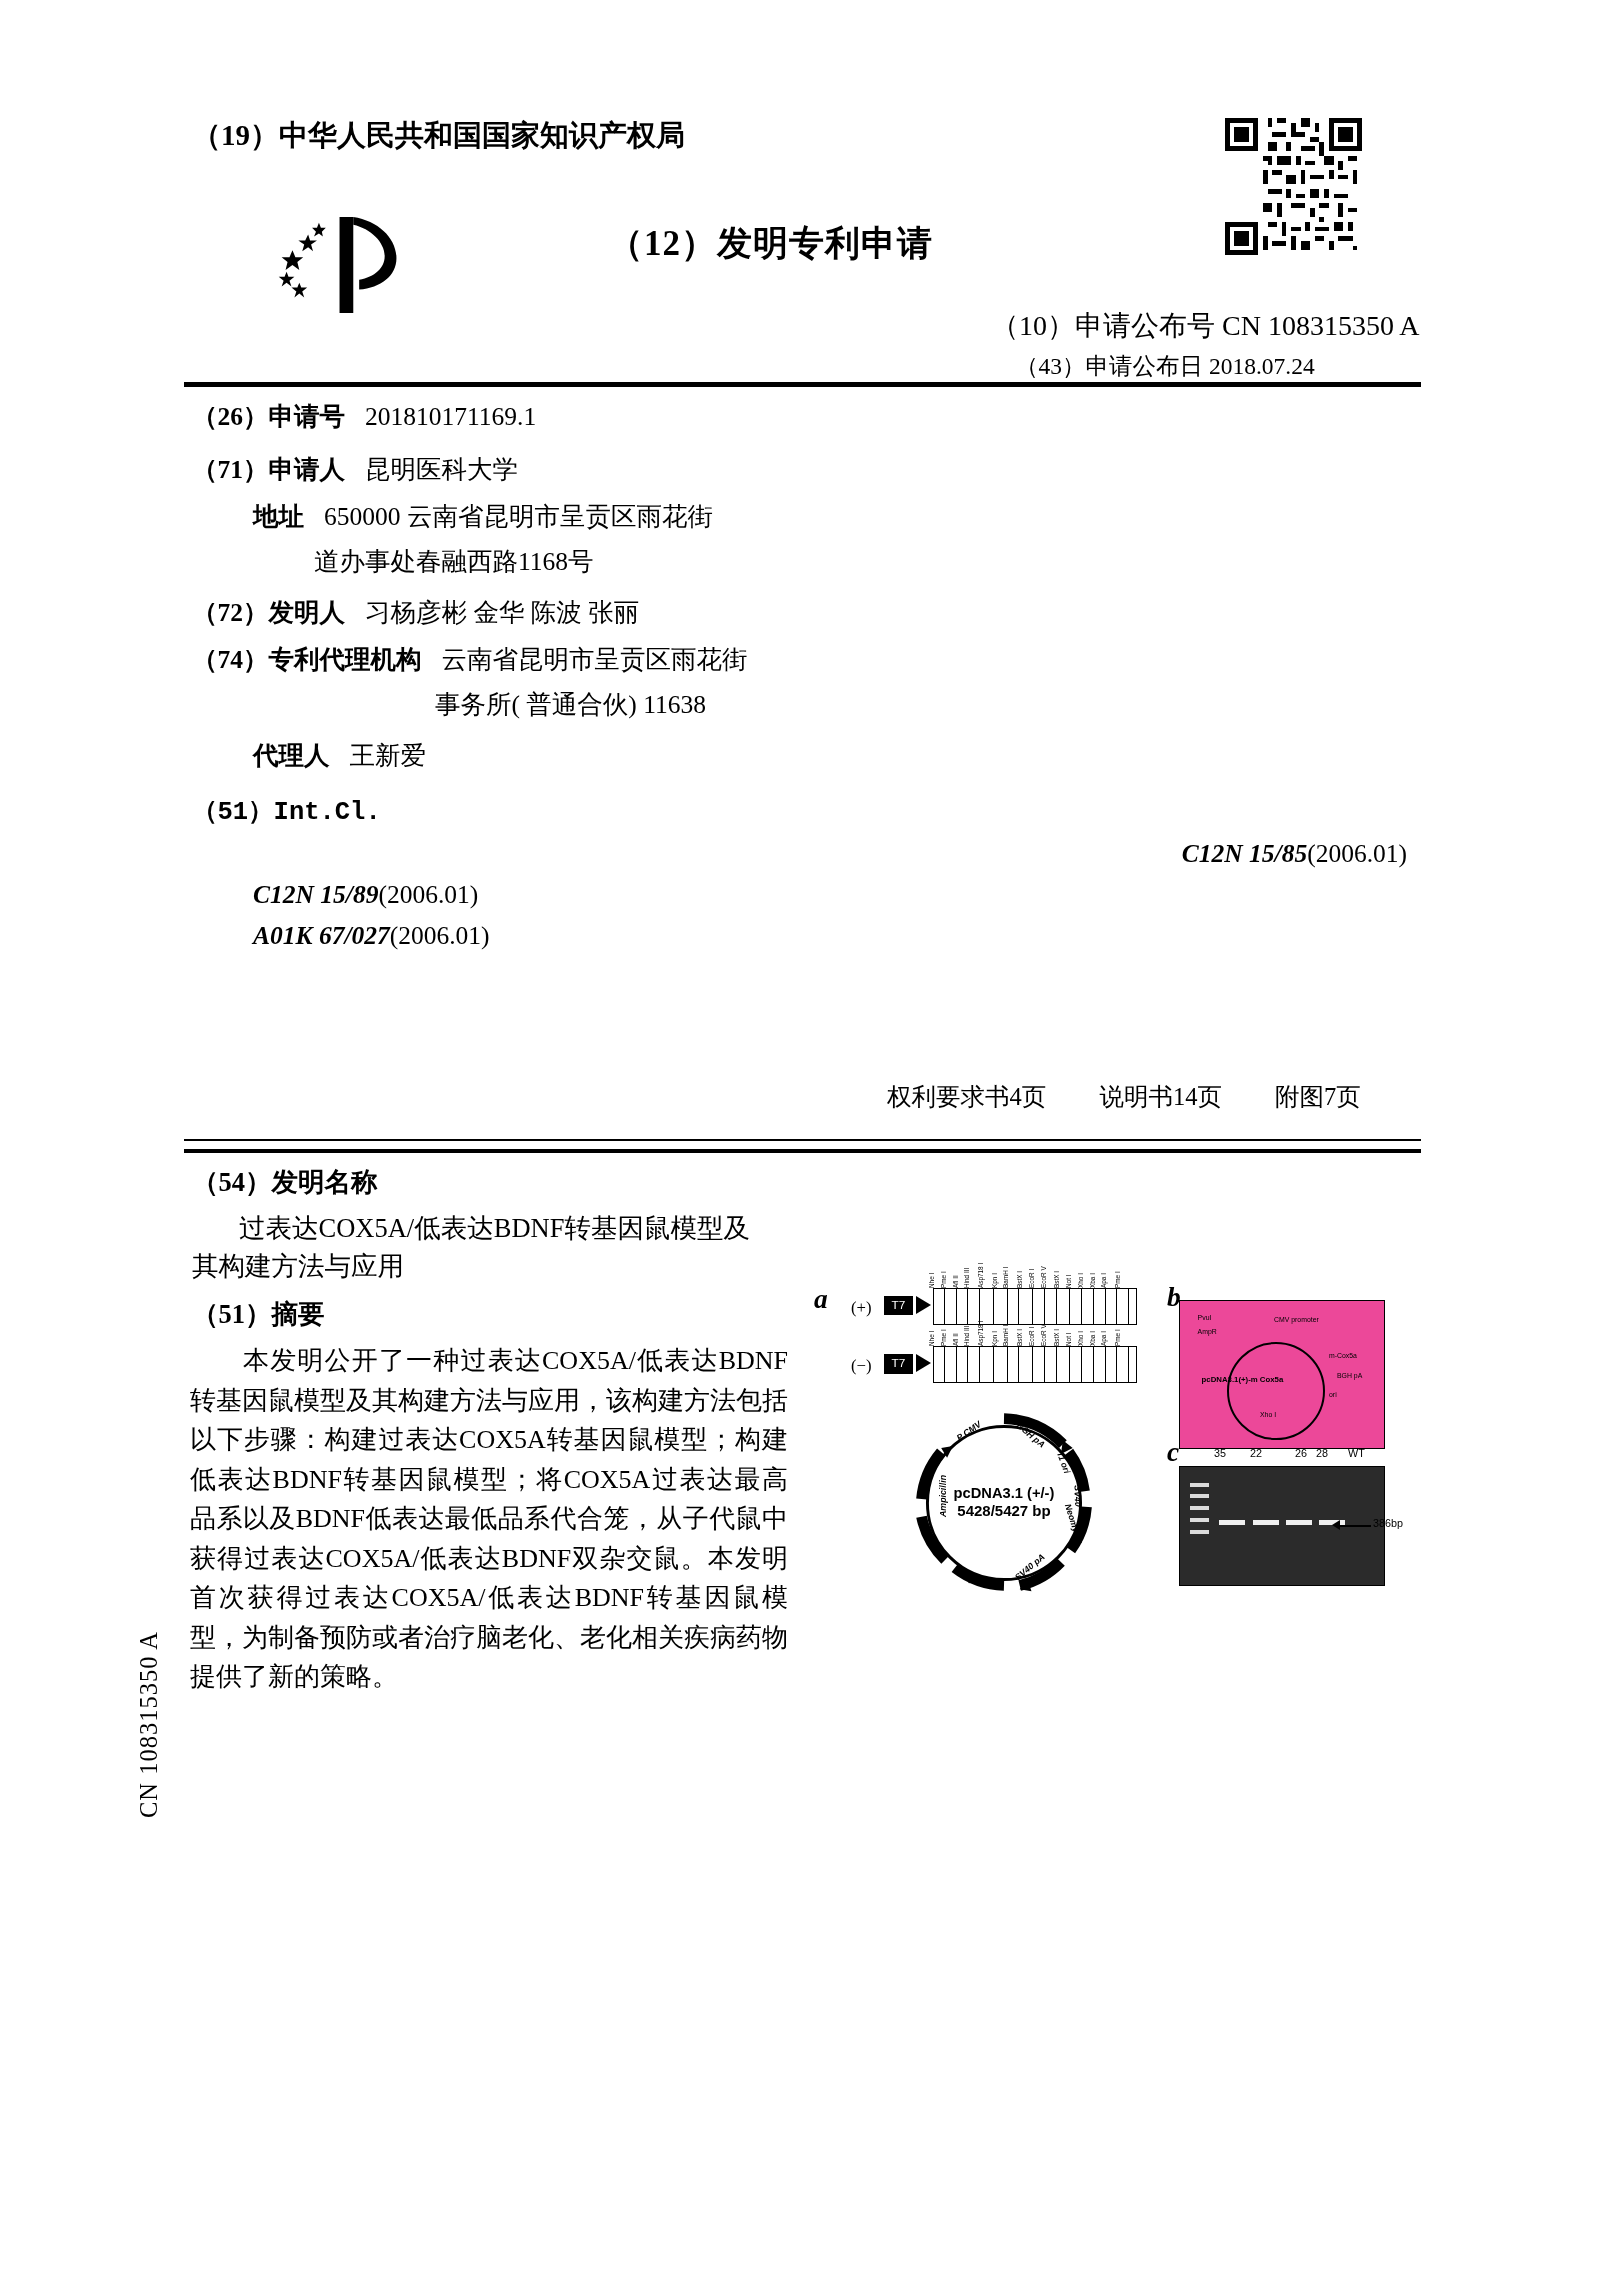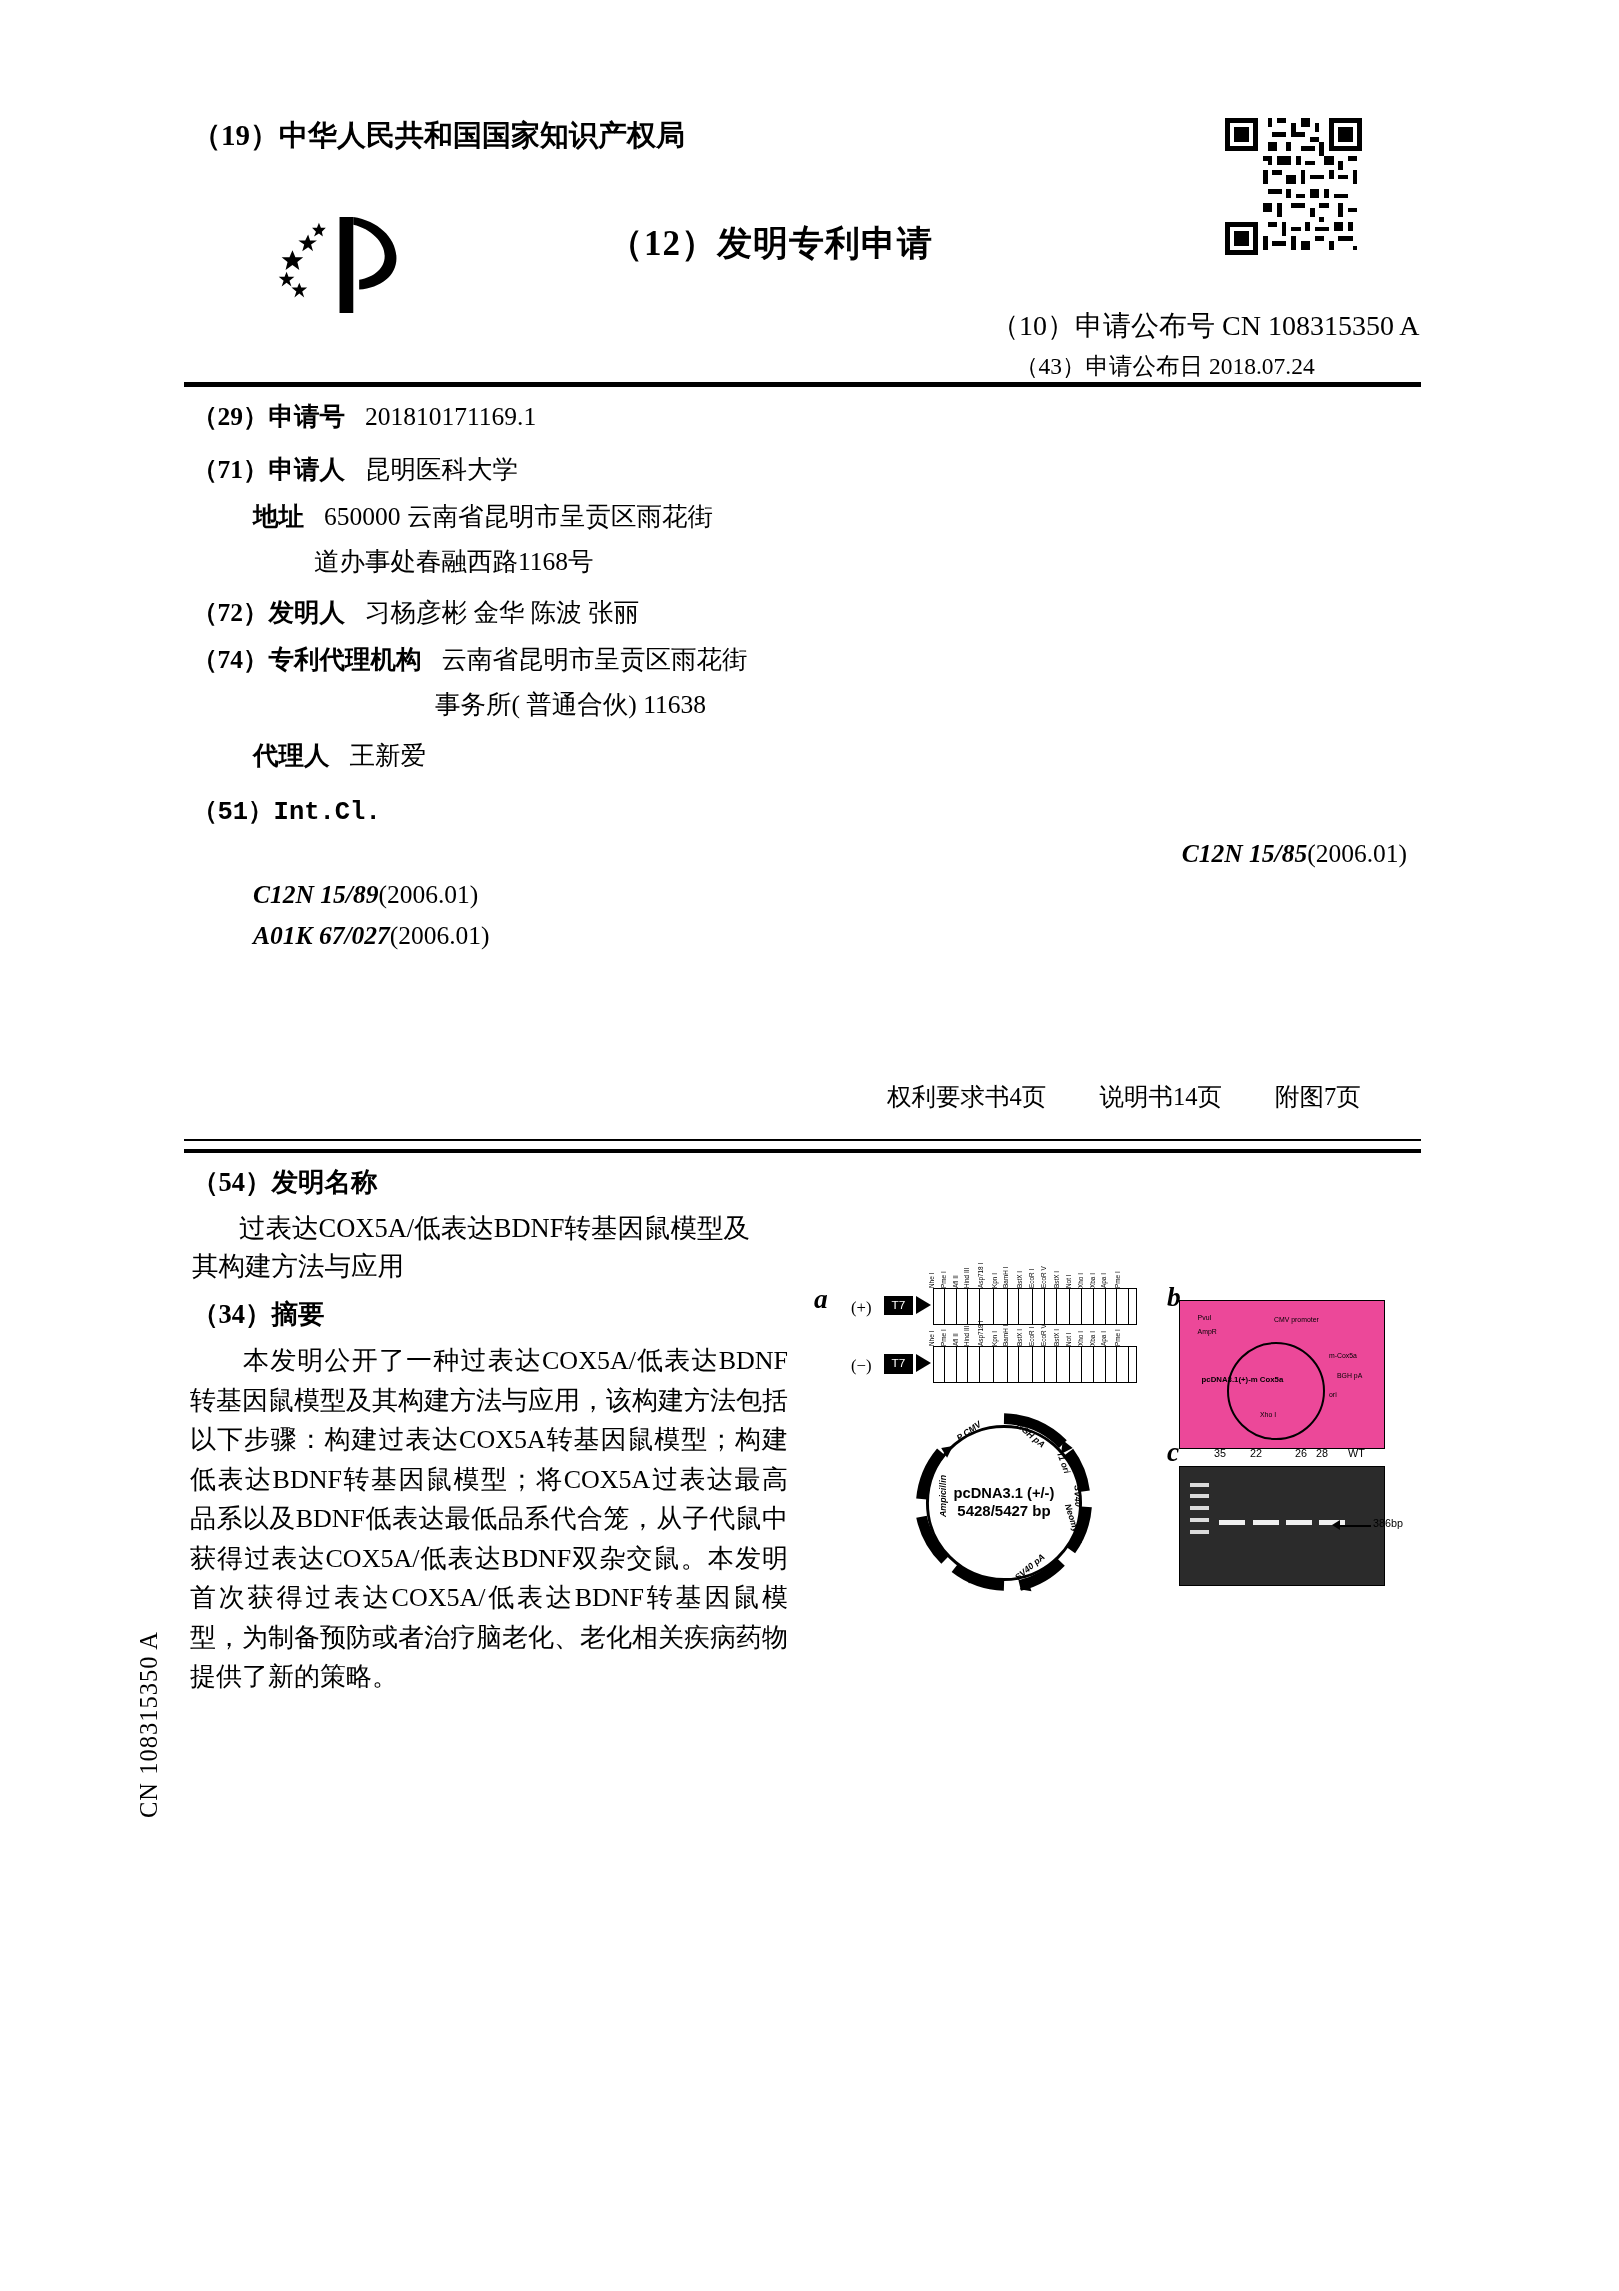--- a/index.html
+++ b/index.html
@@ -433,21 +433,21 @@
 
   <div class="hdr-title">（12）发明专利申请</div>
   <div class="pub-no">（10）申请公布号 CN 108315350 A</div>
   <div class="pub-date">（43）申请公布日 2018.07.24</div>
 
   <div class="rule rule-top-thick"></div>
 
   <div class="bib">
 
     <div class="bib-row" style="height:53px;">
-      <span class="lbl">（29）申请号</span>
+      <span class="lbl">（26）申请号</span>
       <span style="margin-left:13.7px;">201810171169.1</span>
     </div>
 
 
     <div class="bib-row" style="height:47px;">
       <span class="lbl">（71）申请人</span>
       <span style="margin-left:13.7px;">昆明医科大学</span>
     </div>
 
     <div class="bib-row ind-1" style="height:45px;">
@@ -498,21 +498,21 @@
 
   <div class="rule rule-abs-top"></div>
   <div class="rule rule-abs-top2"></div>
 
   <div class="sec54">（54）发明名称</div>
   <div class="title-text">
     <span class="l1">过表达COX5A/低表达BDNF转基因鼠模型及</span>
     <span class="l2">其构建方法与应用</span>
   </div>
 
-  <div class="sec57">（34）摘要</div>
+  <div class="sec57">（51）摘要</div>
   <div class="abstract">
     <p>本发明公开了一种过表达COX5A/低表达BDNF转基因鼠模型及其构建方法与应用，该构建方法包括以下步骤：构建过表达COX5A转基因鼠模型；构建低表达BDNF转基因鼠模型；将COX5A过表达最高品系以及BDNF低表达最低品系代合笼，从子代鼠中获得过表达COX5A/低表达BDNF双杂交鼠。本发明首次获得过表达COX5A/低表达BDNF转基因鼠模型，为制备预防或者治疗脑老化、老化相关疾病药物提供了新的策略。</p>
   </div>
 
   <div class="figure">
 
     <div class="fig-label fig-a">a</div>
     <div class="fig-label fig-b">b</div>
     <div class="fig-label fig-c">c</div>
 

